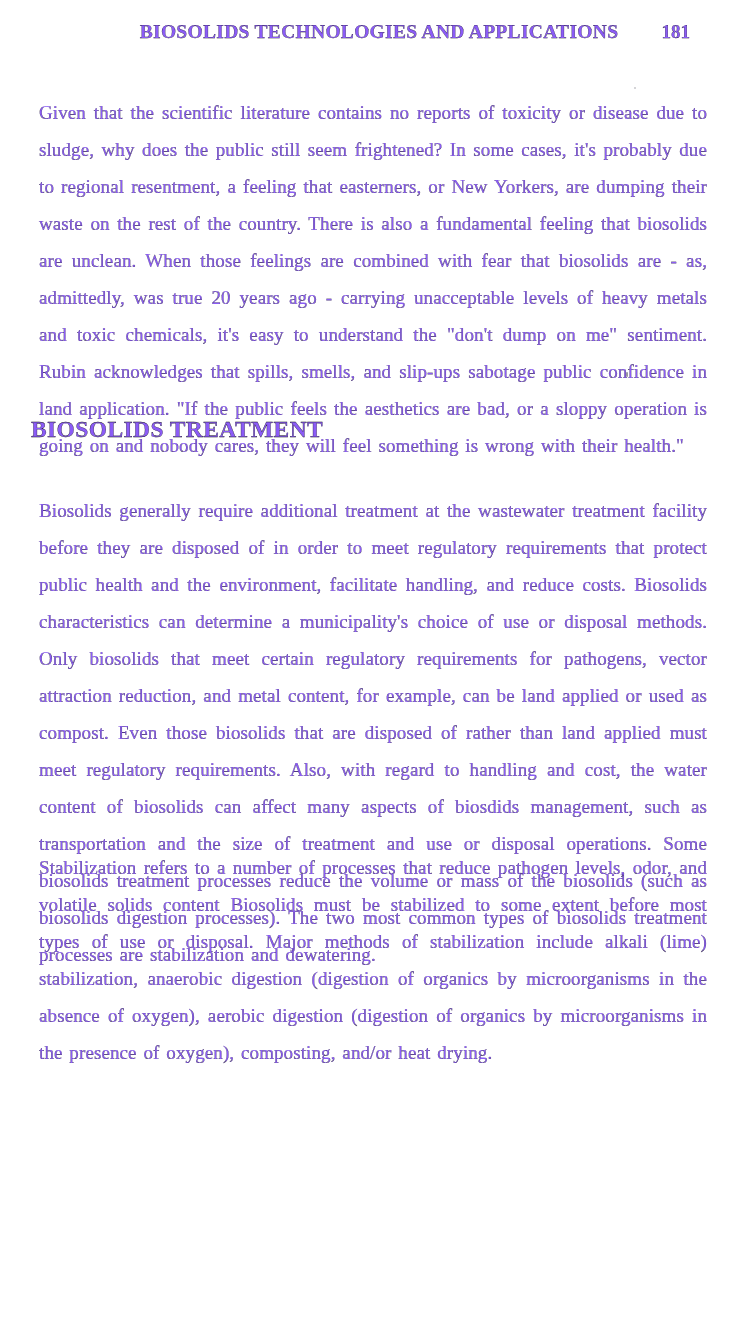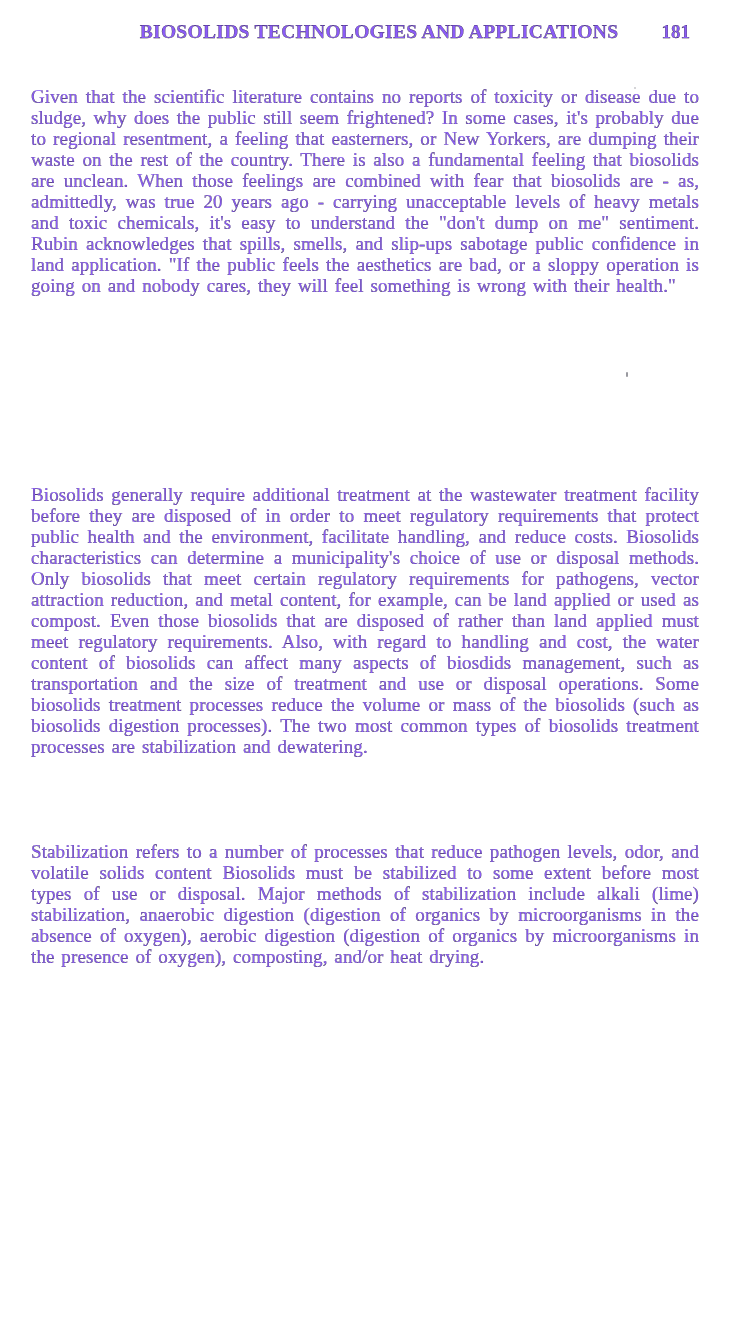--- a/index.html
+++ b/index.html
@@ -40,23 +40,23 @@
     right: 60px;
     font-weight: bold;
     font-size: 19px;
     -webkit-text-stroke: 0.25px #0d0d0d;
   }
   
   .body-par {
     position: absolute;
     left: 31px;
     width: 668px;
-    margin: 0;
+    margin: 8px;
     font-size: 19px;
-    line-height: 21px;
+    line-height: 37px;
     text-align: justify;
     word-spacing: 2px;
     letter-spacing: 0.1px;
     -webkit-text-stroke: 0.2px #111111;
   }
   .intro-par   { top: 86px;  }
   .par-2       { top: 484px; }
   .par-3       { top: 841px; }
   .par-4       { top: 1102px; }
   .section-heading {
@@ -83,20 +83,21 @@
 
 <div class="page">
 
   <div class="running-header">
     <span class="header-title">BIOSOLIDS TECHNOLOGIES AND APPLICATIONS</span>
     <span class="page-number">181</span>
   </div>
 
   <p class="body-par intro-par">Given that the scientific literature contains no reports of toxicity or disease due to sludge, why does the public still seem frightened? In some cases, it's probably due to regional resentment, a feeling that easterners, or New Yorkers, are dumping their waste on the rest of the country. There is also a fundamental feeling that biosolids are unclean. When those feelings are combined with fear that biosolids are - as, admittedly, was true 20 years ago - carrying unacceptable levels of heavy metals and toxic chemicals, it's easy to understand the "don't dump on me" sentiment. Rubin acknowledges that spills, smells, and slip-ups sabotage public confidence in land application. "If the public feels the aesthetics are bad, or a sloppy operation is going on and nobody cares, they will feel something is wrong with their health."</p>
 
+  <h1 class="section-heading">BIOSOLIDS TREATMENT</h1>
 
   <p class="body-par par-2">Biosolids generally require additional treatment at the wastewater treatment facility before they are disposed of in order to meet regulatory requirements that protect public health and the environment, facilitate handling, and reduce costs. Biosolids characteristics can determine a municipality's choice of use or disposal methods. Only biosolids that meet certain regulatory requirements for pathogens, vector attraction reduction, and metal content, for example, can be land applied or used as compost. Even those biosolids that are disposed of rather than land applied must meet regulatory requirements. Also, with regard to handling and cost, the water content of biosolids can affect many aspects of biosdids management, such as transportation and the size of treatment and use or disposal operations. Some biosolids treatment processes reduce the volume or mass of the biosolids (such as biosolids digestion processes). The two most common types of biosolids treatment processes are stabilization and dewatering.</p>
 
   <p class="body-par par-3">Stabilization refers to a number of processes that reduce pathogen levels, odor, and volatile solids content Biosolids must be stabilized to some extent before most types of use or disposal. Major methods of stabilization include alkali (lime) stabilization, anaerobic digestion (digestion of organics by microorganisms in the absence of oxygen), aerobic digestion (digestion of organics by microorganisms in the presence of oxygen), composting, and/or heat drying.</p>
 
 
   <span class="scan-speck speck-1"></span>
   <span class="scan-speck speck-2"></span>
 
 </div>

